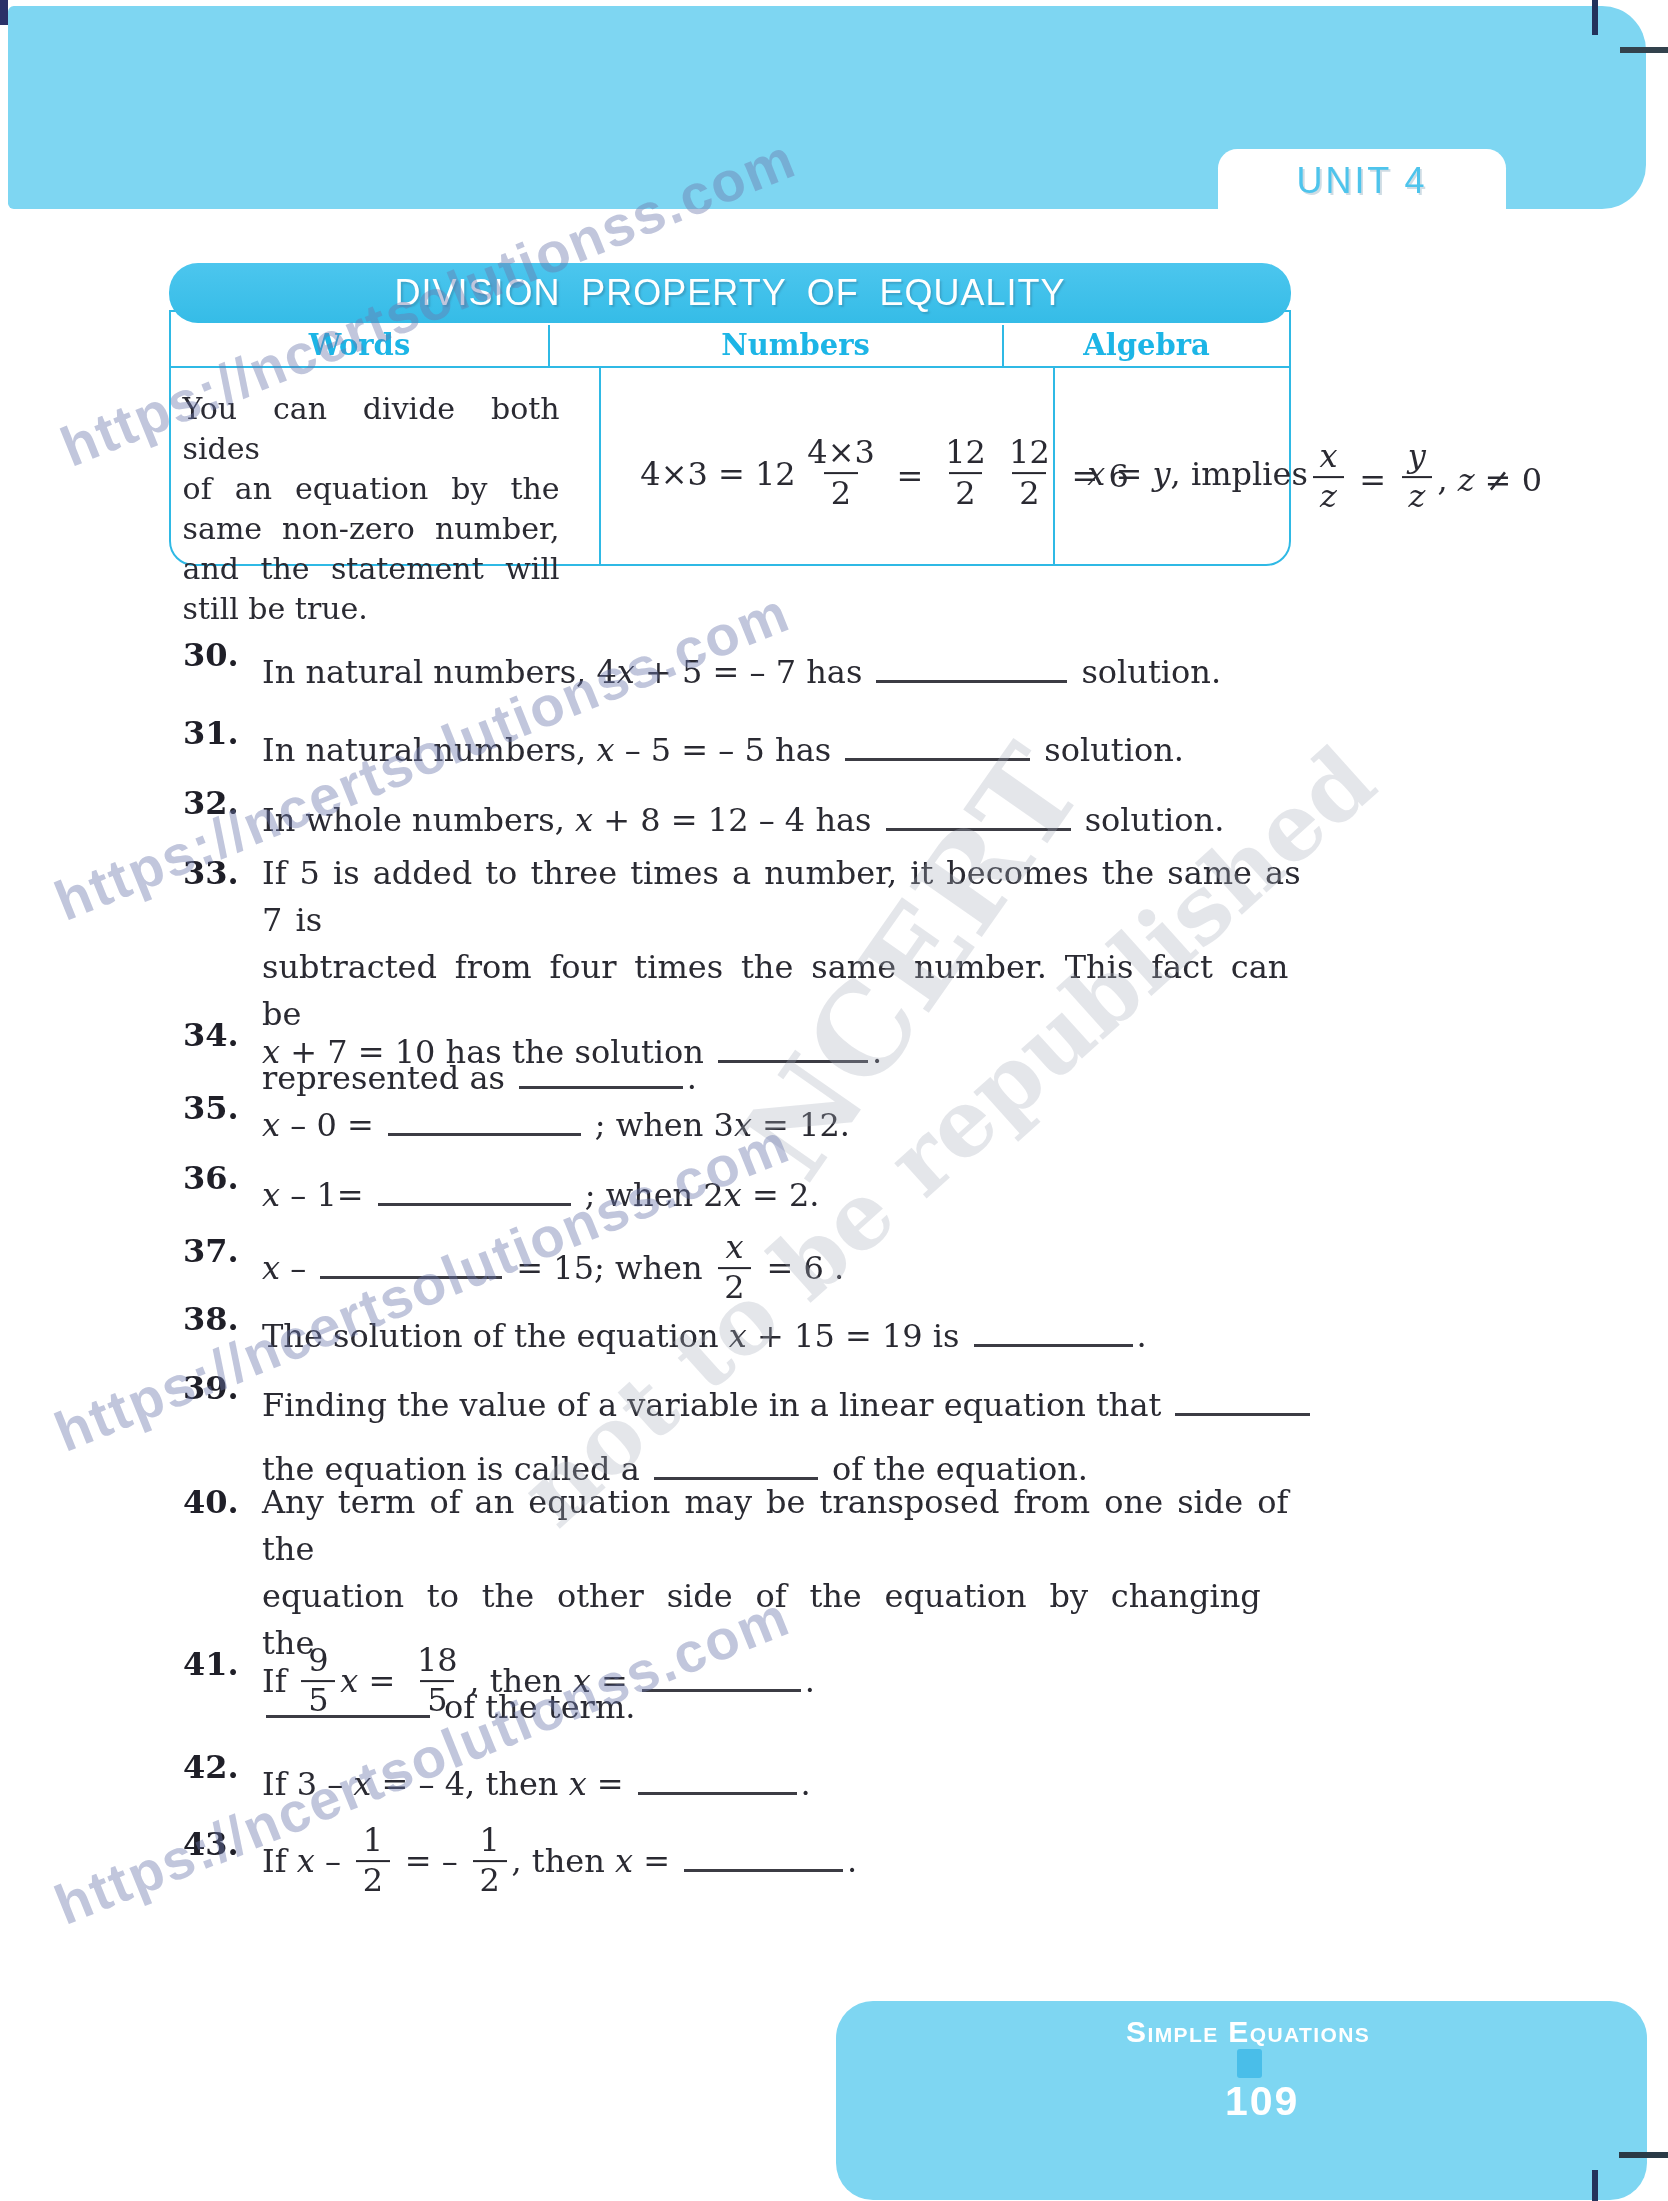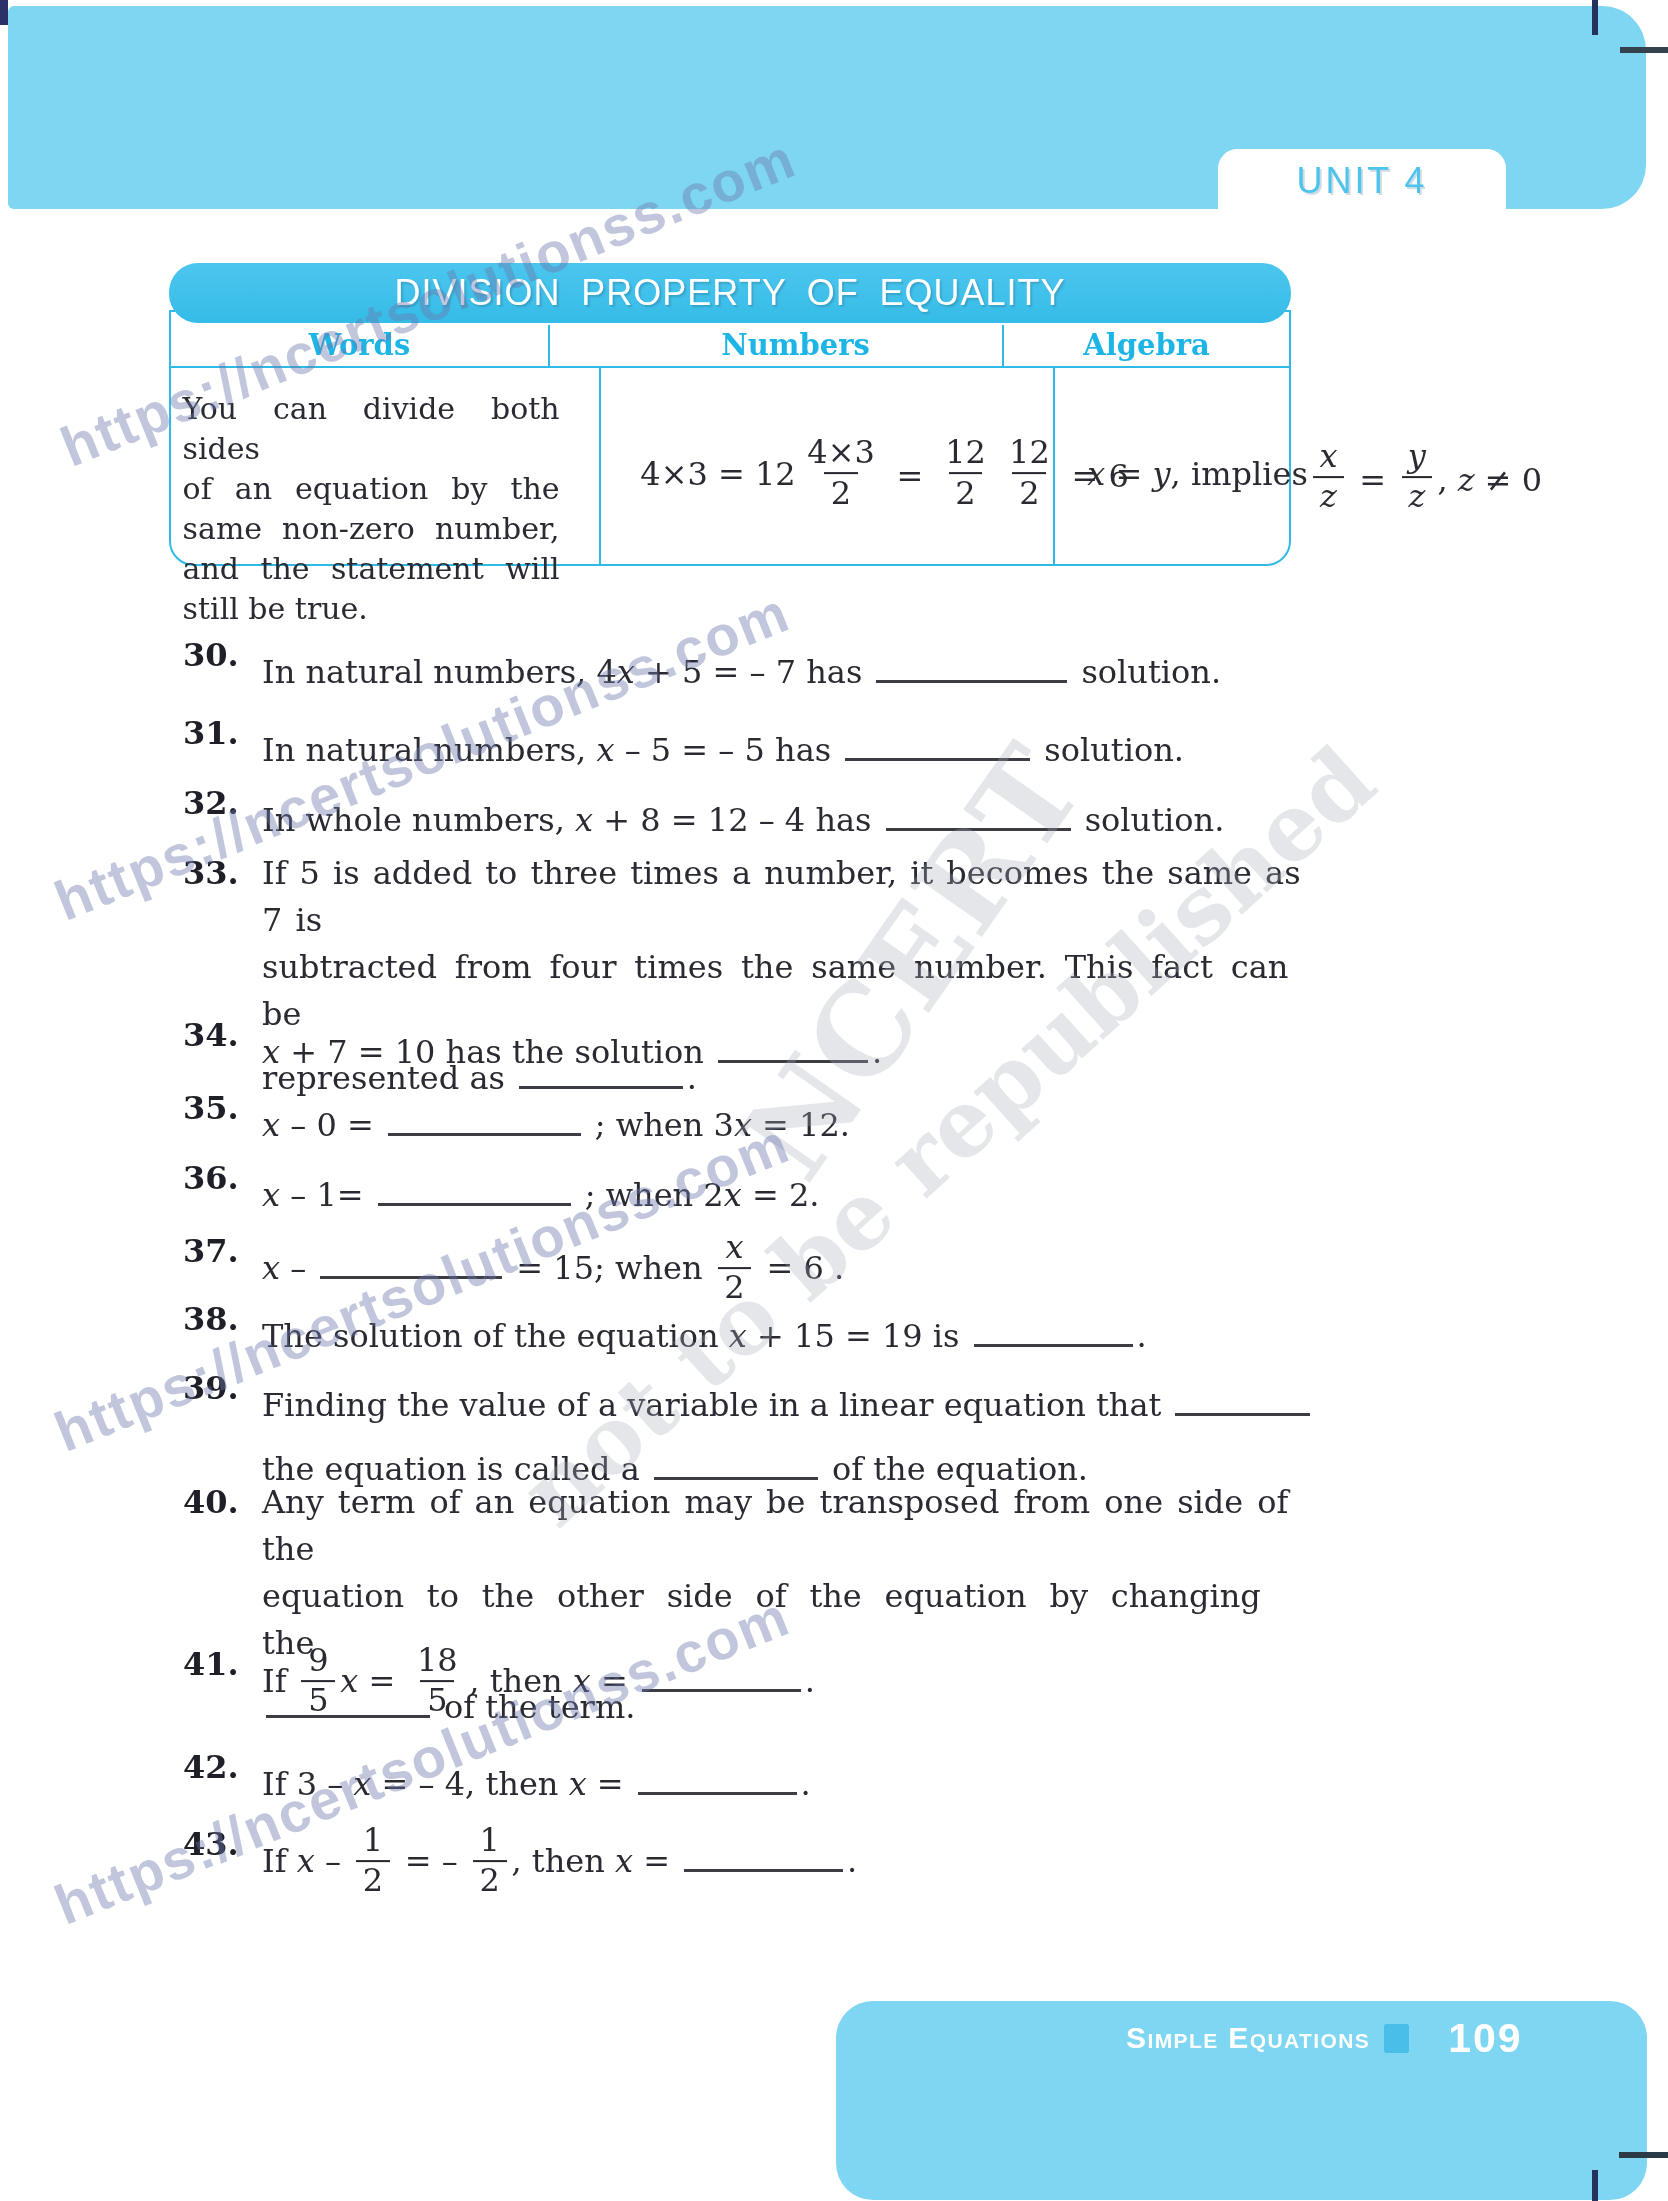--- a/index.html
+++ b/index.html
@@ -57,21 +57,21 @@
           transform-origin:0 50%;transform:rotate(-22deg);}
   .wm-faint{position:absolute;z-index:29;white-space:nowrap;pointer-events:none;
             font-weight:bold;color:rgba(166,171,186,0.30);transform-origin:0 50%;}
   .wm-ncert{left:772px;top:1091px;font-size:121px;transform:rotate(-55deg);}
   .wm-repub{left:536px;top:1453px;font-size:92px;transform:rotate(-42deg);}
 
   
   .footer-band{position:absolute;left:836px;top:2001px;width:811px;height:199px;
                background:#7ed6f2;border-radius:37px;}
   .footer-line{position:absolute;left:290px;top:13.5px;display:flex;align-items:center;
-               font-family:"Liberation Sans",sans-serif;color:#ffffff;}
+               font-family:"Liberation Sans",sans-serif;color:#ffffff;flex-direction:column;}
   .footer-title{font-variant:small-caps;font-weight:bold;font-size:30px;letter-spacing:1.4px;}
   .footer-sq{display:inline-block;width:25px;height:29px;background:#49bee9;border-radius:2.9px;
              margin:0 11.6px 0 13.5px;}
   .page-num{font-weight:bold;font-size:41px;letter-spacing:1.9px;margin-left:28px;}
 
   
   .mark{position:absolute;z-index:40;background:#23335c;}
   .mark-tl{left:0;top:0;width:7.7px;height:25px;background:#2b3168;}
   .mark-tr-v{left:1592px;top:0;width:5.8px;height:35px;}
   .mark-tr-h{left:1620px;top:47px;width:48px;height:5.8px;background:#33424d;}

